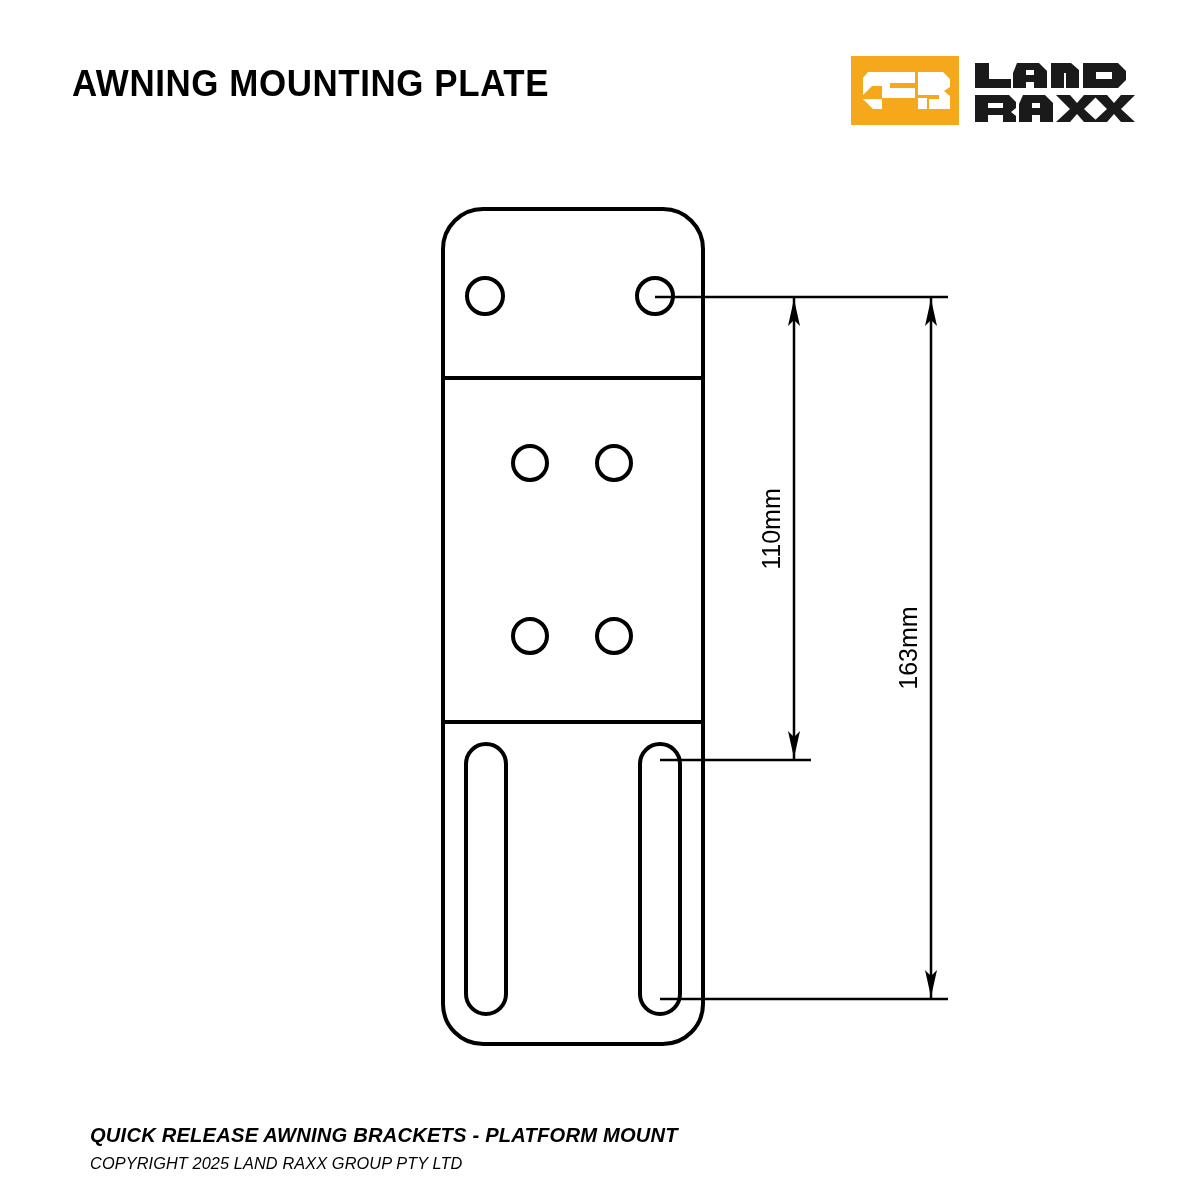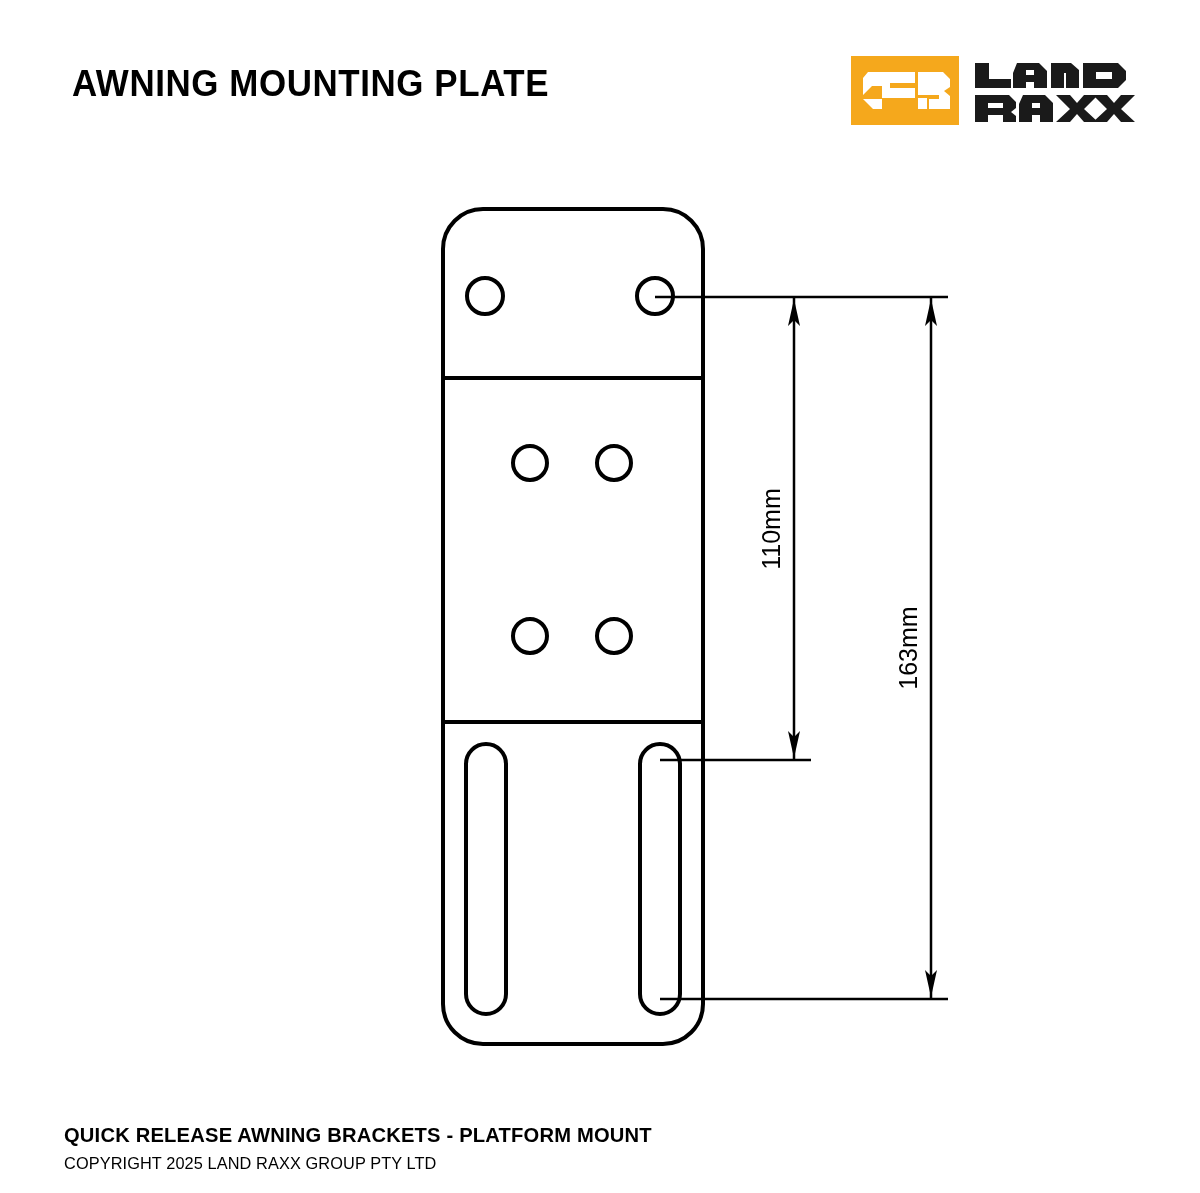--- a/index.html
+++ b/index.html
@@ -66,23 +66,24 @@
     position: absolute;
     left: 0;
     top: 150px;
     width: 1200px;
     height: 930px;
   }
 
   
   #footer {
     position: absolute;
-    left: 64px;
+    left: 90px;
     top: 1122px;
     width: 1060px;
+    font-style: italic;
   }
   #footer-title {
     font-size: 21px;
     font-weight: bold;
     letter-spacing: 0.2px;
     line-height: 26px;
     white-space: nowrap;
     transform: scaleX(0.96);
     transform-origin: left center;
   }

